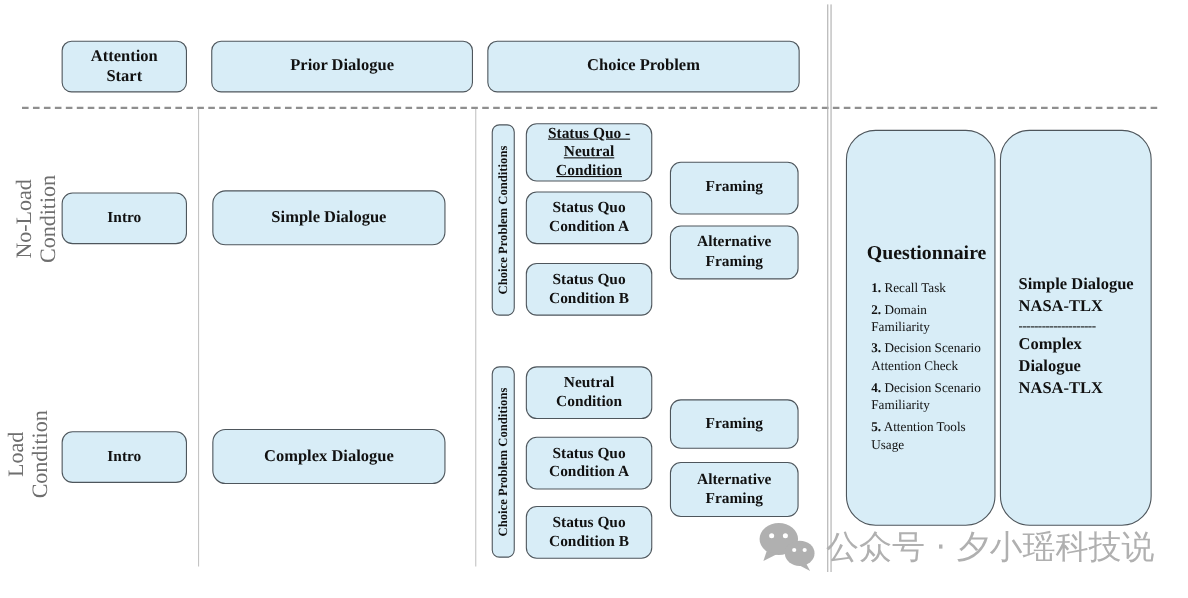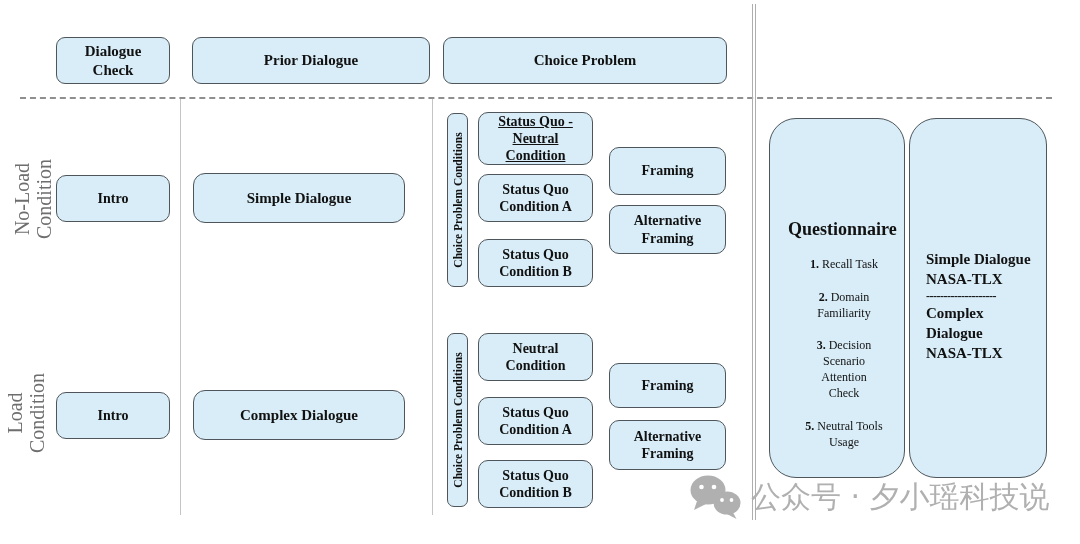--- a/index.html
+++ b/index.html
@@ -34,38 +34,38 @@
     position:absolute;width:122px;height:46px;transform:rotate(-90deg);
     color:#6e6e6e;font-size:20px;line-height:1.08;text-align:center;font-weight:normal;
   }
   
   .tallbox{
     position:absolute;background:#d8edf7;border:1.5px solid #4e565c;border-radius:27px;
     box-sizing:border-box;color:#111;text-align:left;
   }
   .q-title{font-size:18px;font-weight:bold;margin:100px 0 0 18px;}
   .q-list{margin:14px 14px 0 18px;font-size:12px;line-height:1.32;width:112px;}
-  .q-item{margin:17px;text-align:center;}
+  .q-item{margin:4px;}
   .q-item .num{font-weight:bold;}
   .nasa-block{margin:130px 8px 0 16px;font-size:15px;font-weight:bold;line-height:1.35;}
   .nasa-line3{width:82px;}
   .nasa-sep{font-size:12px;letter-spacing:-0.5px;line-height:1.1;}
   
   .watermark{
     position:absolute;left:688px;top:474px;display:flex;align-items:center;gap:9px;
     color:#b0b0b0;font-family:"DejaVu Sans","Liberation Sans",sans-serif;font-size:30px;white-space:nowrap;
   }
 </style>
 </head>
 <body>
 
 <div class="canvas">
 
   <div class="box header-box hdr-narrow" style="left:56px;top:37px;width:114px;height:47px;">
-    <span>Dialogue Check</span>
+    <span>Attention Start</span>
   </div>
   <div class="box header-box" style="left:192px;top:37px;width:238px;height:47px;">
     <span>Prior Dialogue</span>
   </div>
   <div class="box header-box" style="left:443px;top:37px;width:284px;height:47px;">
     <span>Choice Problem</span>
   </div>
 
   <div class="dash-line"></div>
   <div class="vline" style="left:180px;top:99px;height:416px;"></div>
@@ -124,21 +124,22 @@
   <div class="box fram" style="left:609px;top:420px;width:117px;height:50px;">
     <span>Alternative Framing</span>
   </div>
 
   <div class="tallbox" style="left:769px;top:118px;width:136px;height:360px;">
     <div class="q-title">Questionnaire</div>
     <div class="q-list">
       <p class="q-item"><span class="num">1.</span><span> Recall Task</span></p>
       <p class="q-item"><span class="num">2.</span><span> Domain Familiarity</span></p>
       <p class="q-item"><span class="num">3.</span><span> Decision Scenario Attention Check</span></p>
-      <p class="q-item"><span class="num">5.</span><span> Neutral Tools Usage</span></p>
+      <p class="q-item"><span class="num">4.</span><span> Decision Scenario Familiarity</span></p>
+      <p class="q-item"><span class="num">5.</span><span> Attention Tools Usage</span></p>
     </div>
   </div>
 
   <div class="tallbox" style="left:909px;top:118px;width:138px;height:360px;">
     <div class="nasa-block">
       <div>Simple Dialogue</div>
       <div>NASA-TLX</div>
       <div class="nasa-sep">--------------------</div>
       <div class="nasa-line3">Complex Dialogue</div>
       <div>NASA-TLX</div>

